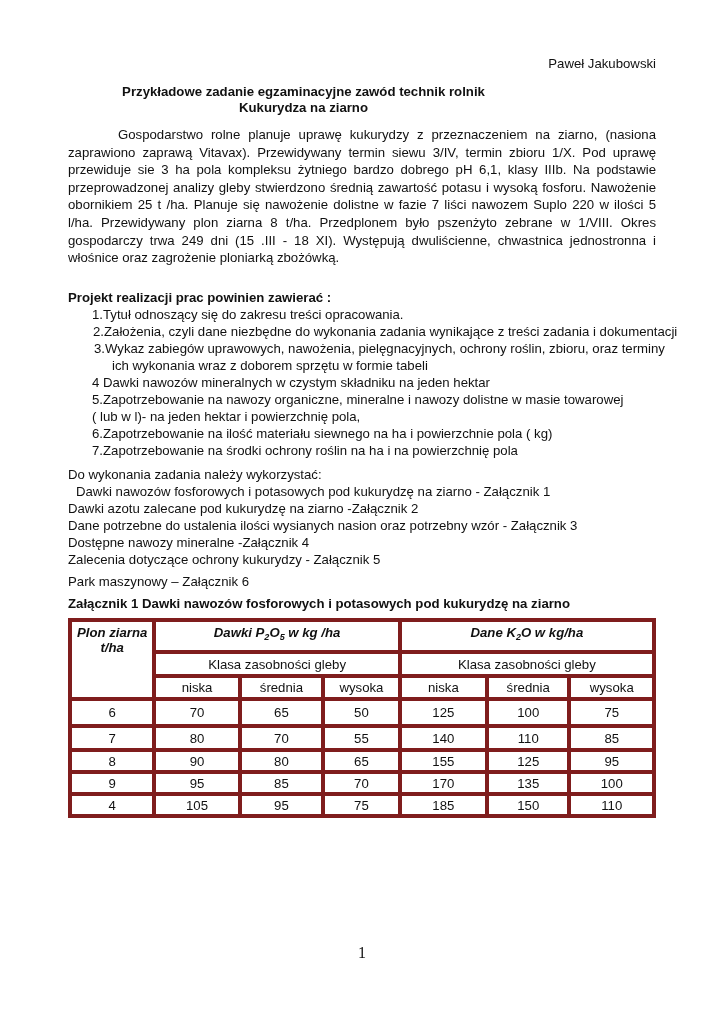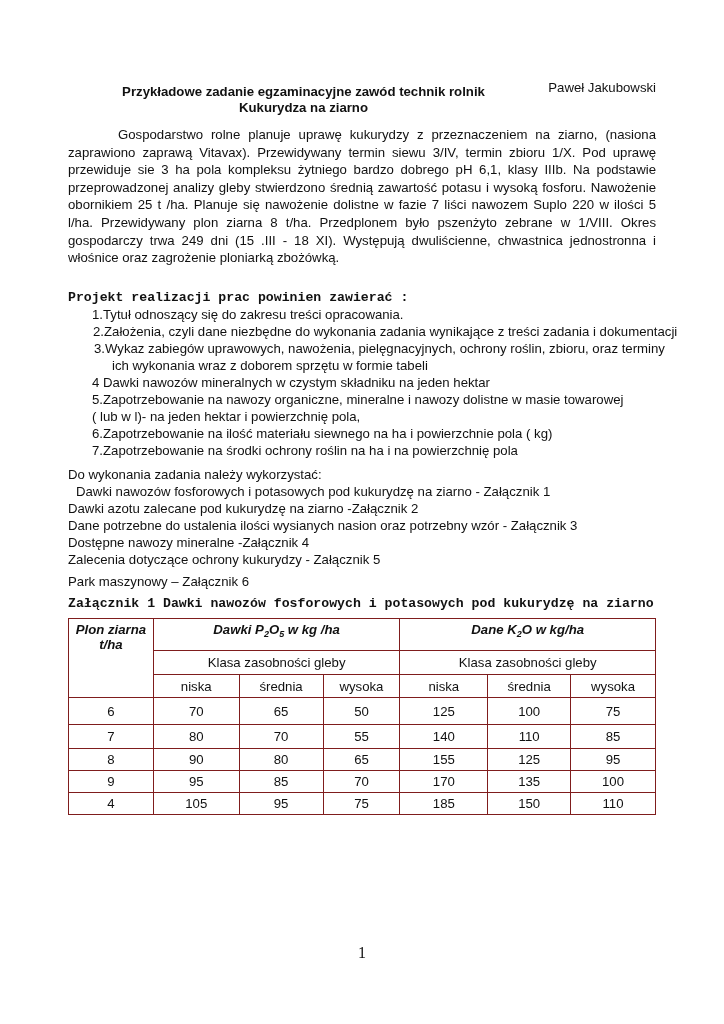--- a/index.html
+++ b/index.html
@@ -1,27 +1,27 @@
 <!DOCTYPE html>
 <html><head>
 <meta charset="utf-8">
 <style>
   html, body { margin:0; padding:0; background:#ffffff; }
   body { width:724px; height:1024px; position:relative; overflow:hidden;
          font-family:"Liberation Sans", sans-serif; color:#111; font-size:13.2px; }
   .abs { position:absolute; white-space:nowrap; }
-  .author { right:68px; top:80px; }
+  .author { right:68px; top:56px; }
   .title { left:0; width:607px; text-align:center; font-weight:bold; }
   .para { position:absolute; left:68px; width:588px; line-height:17.6px; text-align:justify; }
   .para p { margin:0; }
   .indent { text-indent:50px; }
   .line { position:absolute; white-space:nowrap; line-height:17px; }
-  .bold { font-weight:bold;font-family:Liberation Mono, monospace; }
+  .bold { font-weight:bold; }
   table.doses { position:absolute; left:68px; top:590px; width:588px; border-collapse:collapse; font-size:13.2px; }
-  table.doses td, table.doses th { border:1px solid #7f1d1d; text-align:center; padding:0; font-weight:normal; }
+  table.doses td, table.doses th { border:4px solid #7f1d1d; text-align:center; padding:0; font-weight:normal; }
   table.doses th.hd { font-weight:bold; font-style:italic; vertical-align:top; padding-top:3px; }
   .pagenum { position:absolute; left:0; width:724px; top:944px; text-align:center;
              font-family:"Liberation Serif", serif; font-size:16px; }
   sub { font-size:9px; vertical-align:-3px; }
 </style>
 </head>
 <body>
 
 <div class="abs author">Paweł Jakubowski</div>
 <div class="abs title" style="top:84px;">Przykładowe zadanie egzaminacyjne zawód technik rolnik</div>

